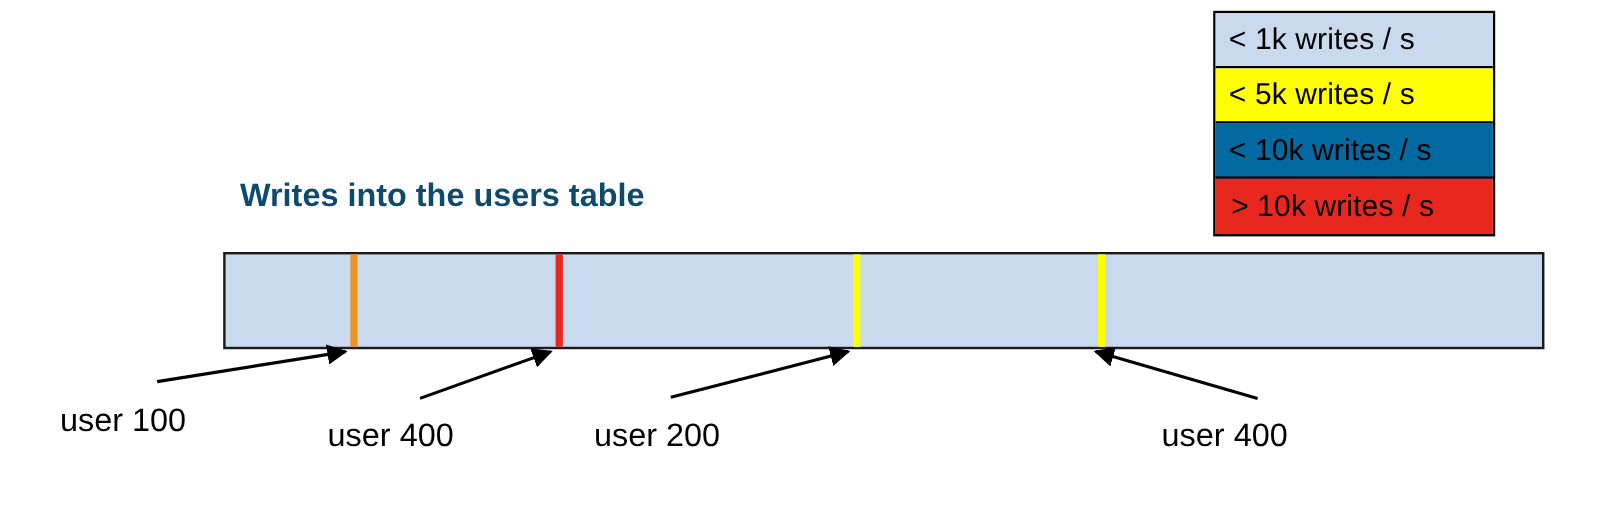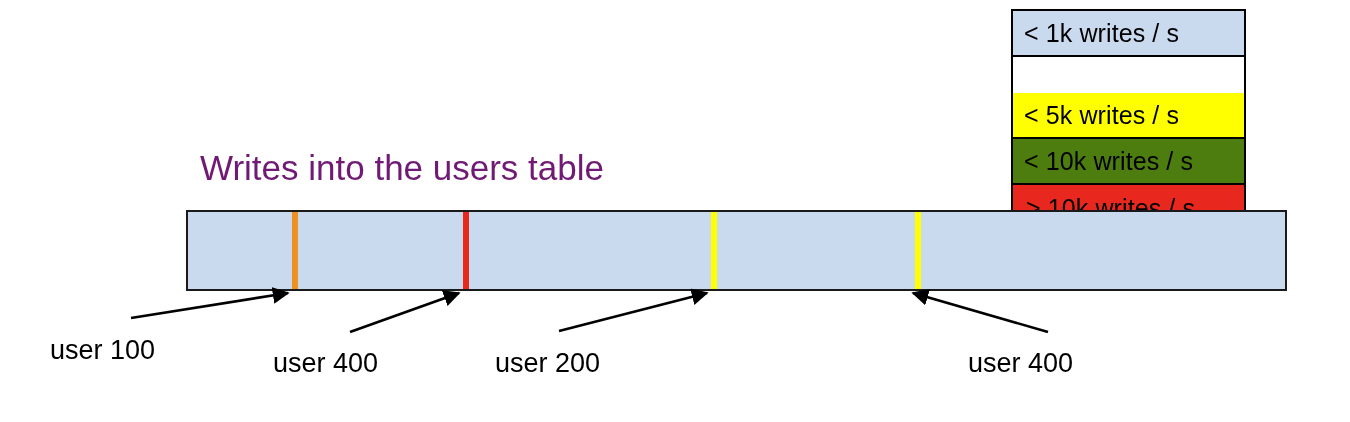--- a/index.html
+++ b/index.html
@@ -45,24 +45,25 @@
     letter-spacing: 0.1px;
     white-space: nowrap;
     color: #000000;
   }
 
   
   #chart-title {
     position: absolute;
     left: 200px;
     top: 150px;
-    font-size: 35px;
+    font-size: 27px;
     line-height: 1;
     white-space: nowrap;
-    color: #701a75;
+    color: #0c4a6e;
+    font-weight: bold;
   }
 
   
   #table-bar {
     position: absolute;
     left: 186px;
     top: 210px;
     width: 1101px;
     height: 81px;
     box-sizing: border-box;
@@ -97,24 +98,24 @@
 </style>
 </head>
 <body>
 
 <div id="canvas">
 
   <div id="legend">
     <div class="legend-row" style="background:#c9d9ee;">
       <span class="legend-label">&lt; 1k writes / s</span>
     </div>
-    <div class="legend-row" style="background:#ffff00;margin-top:36px;">
+    <div class="legend-row" style="background:#ffff00;">
       <span class="legend-label">&lt; 5k writes / s</span>
     </div>
-    <div class="legend-row" style="background:#4d7c0f;">
+    <div class="legend-row" style="background:#0369a1;">
       <span class="legend-label">&lt; 10k writes / s</span>
     </div>
     <div class="legend-row" style="background:#e8281e;padding-left:13px;">
       <span class="legend-label">&gt; 10k writes / s</span>
     </div>
   </div>
 
   <div id="chart-title">Writes into the users table</div>
 
   <div id="table-bar">

